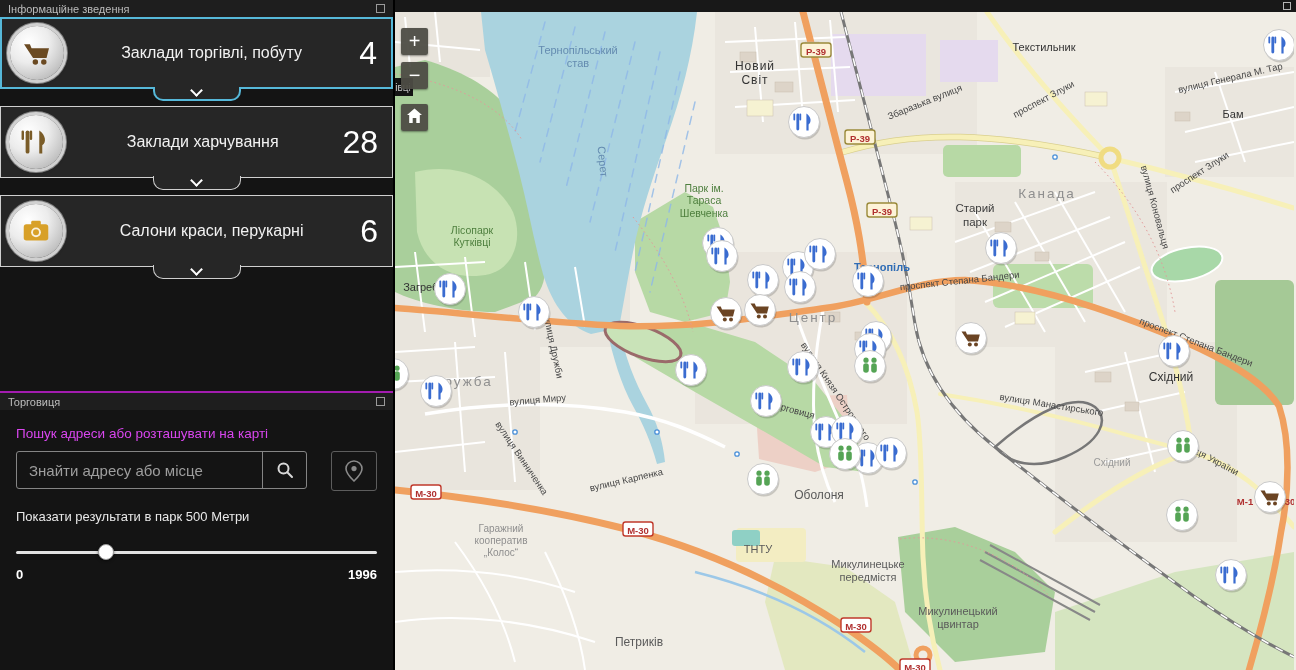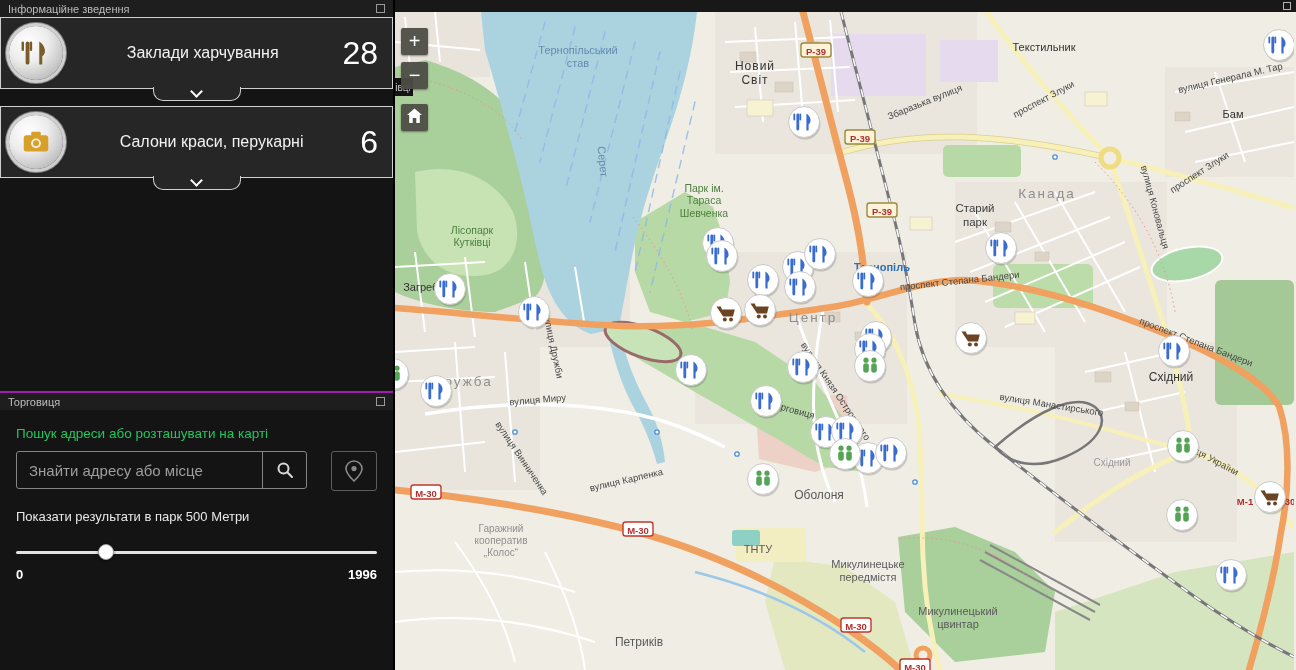--- a/index.html
+++ b/index.html
@@ -24,21 +24,21 @@
   .cat-count { color:#ffffff; font-size:32px; padding-right:14px; }
   .chevron-tab { position:absolute; left:50%; transform:translateX(-50%); bottom:-14px; width:88px; height:14px;
       background:#262626; border:2px solid #56b8d9; border-top:none; border-radius:0 0 10px 10px;
       display:flex; align-items:center; justify-content:center; }
   .chevron-tab::before { content:""; position:absolute; top:-3px; left:0; right:0; height:3px; background:#262626; }
   .info-item.plainborder { border:1px solid #cfcfcf; }
   .info-item.plainborder .chevron-tab { border-color:#cfcfcf; border-width:1px; bottom:-13px; }
   .chev { width:9px; height:9px; border-left:2px solid #fff; border-bottom:2px solid #fff; transform:rotate(-45deg); margin-top:-5px; }
 
   .nearest-panel { flex:1; }
-  .search-label { color:#22c55e; font-size:13.5px; margin:16px 16px 10px; }
+  .search-label { color:#d946ef; font-size:13.5px; margin:16px 16px 10px; }
   .search-row { display:flex; margin:0 16px; gap:24px; }
   .search-box { flex:1; display:flex; border:1px solid #858585; border-radius:3px; height:38px; overflow:hidden; }
   .search-input { flex:1; background:transparent; border:none; outline:none; color:#dcdcdc; font-size:15px; padding:0 12px; font-family:"Liberation Sans",sans-serif; }
   .search-input::placeholder { color:#9e9e9e; }
   .search-btn { width:44px; border-left:1px solid #858585; display:flex; align-items:center; justify-content:center; cursor:pointer; }
   .pin-btn { width:46px; height:40px; border:1px solid #5d5d5d; border-radius:3px; display:flex; align-items:center; justify-content:center; cursor:pointer; }
   .radius-label { color:#e8e8e8; font-size:13px; margin:18px 16px 0; }
   .slider-wrap { position:relative; margin:20px 16px 0; height:16px; }
   .slider-track { position:absolute; top:7px; left:0; right:0; height:3px; background:#e2e2e2; border-radius:2px; }
   .slider-handle { position:absolute; top:0; width:16px; height:16px; border-radius:50%; background:#fff; border:1px solid #9a9a9a; box-shadow:0 1px 3px rgba(0,0,0,.5); margin-left:-8px; }
@@ -60,20 +60,36 @@
 
 <div class="left-col">
 
   <section class="panel info-panel">
     <div class="panel-header">
       <span class="panel-title">Інформаційне зведення</span>
       <span class="win-icon"></span>
     </div>
     <div class="info-items">
 
+      <div class="info-item selected">
+        <span class="cat-icon">
+          <svg width="30" height="30" viewBox="-11 -11 22 22">
+              <g fill="#6b4a22">
+                <path d="M-9.5,-6.5 L-5.2,-6.5 L-4,-3.4 L8.8,-3.4 L7,3.6 L-2.9,3.6 Z"></path>
+                <circle cx="-1.2" cy="6.6" r="2"></circle>
+                <circle cx="5" cy="6.6" r="2"></circle>
+              </g>
+            </svg>
+        </span>
+        <span class="cat-label">Заклади торгівлі, побуту</span>
+        <span class="cat-count">4</span>
+        <div class="chevron-tab">
+            <span class="chev"></span>
+          </div>
+      </div>
 
       <div class="info-item plainborder">
         <span class="cat-icon">
           <svg width="30" height="30" viewBox="-11 -11 22 22">
               <g fill="#7a5c28">
                 <rect x="-7.6" y="-8.5" width="2.8" height="17" rx="1.4"></rect>
                 <rect x="-10.6" y="-8.5" width="1.8" height="7" rx="0.9"></rect>
                 <rect x="-4.6" y="-8.5" width="1.8" height="7" rx="0.9"></rect>
                 <path d="M2.4,8.5 L2.4,-8.5 C7.2,-5.2 7.8,0.2 4.6,2.4 L4.6,8.5 Z"></path>
               </g>

